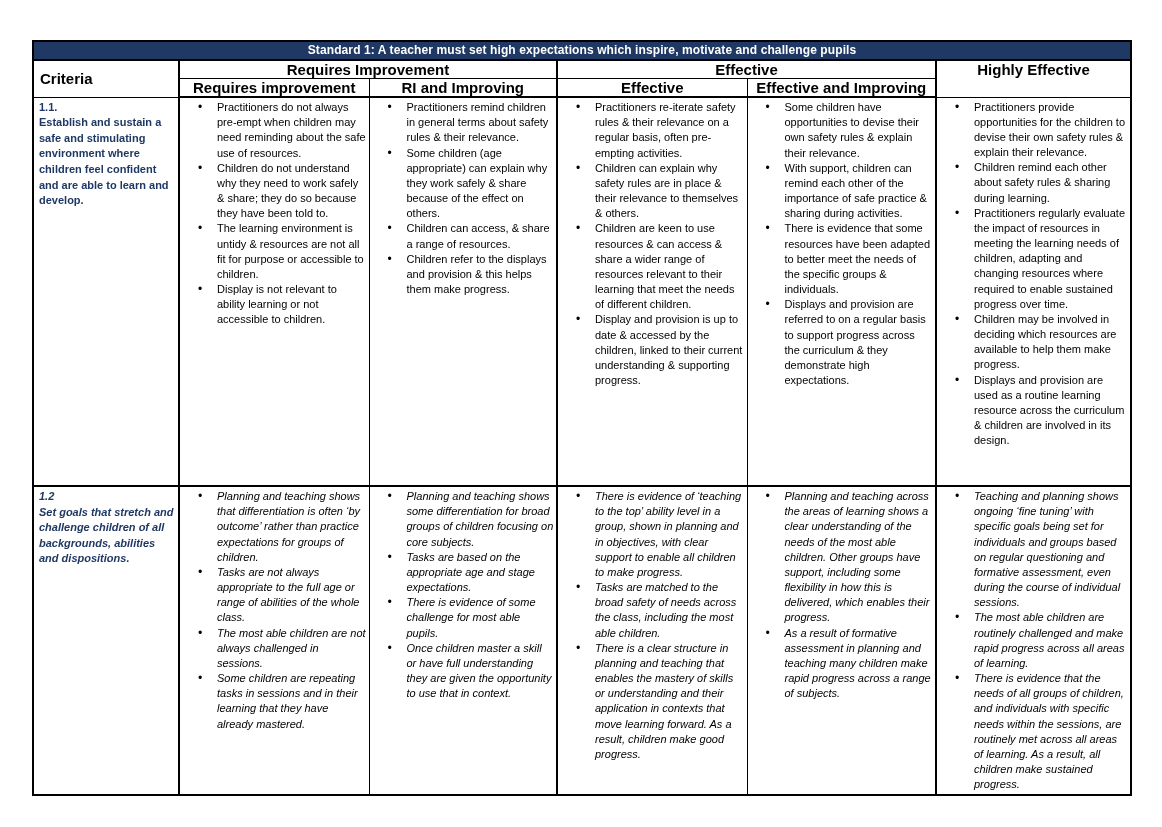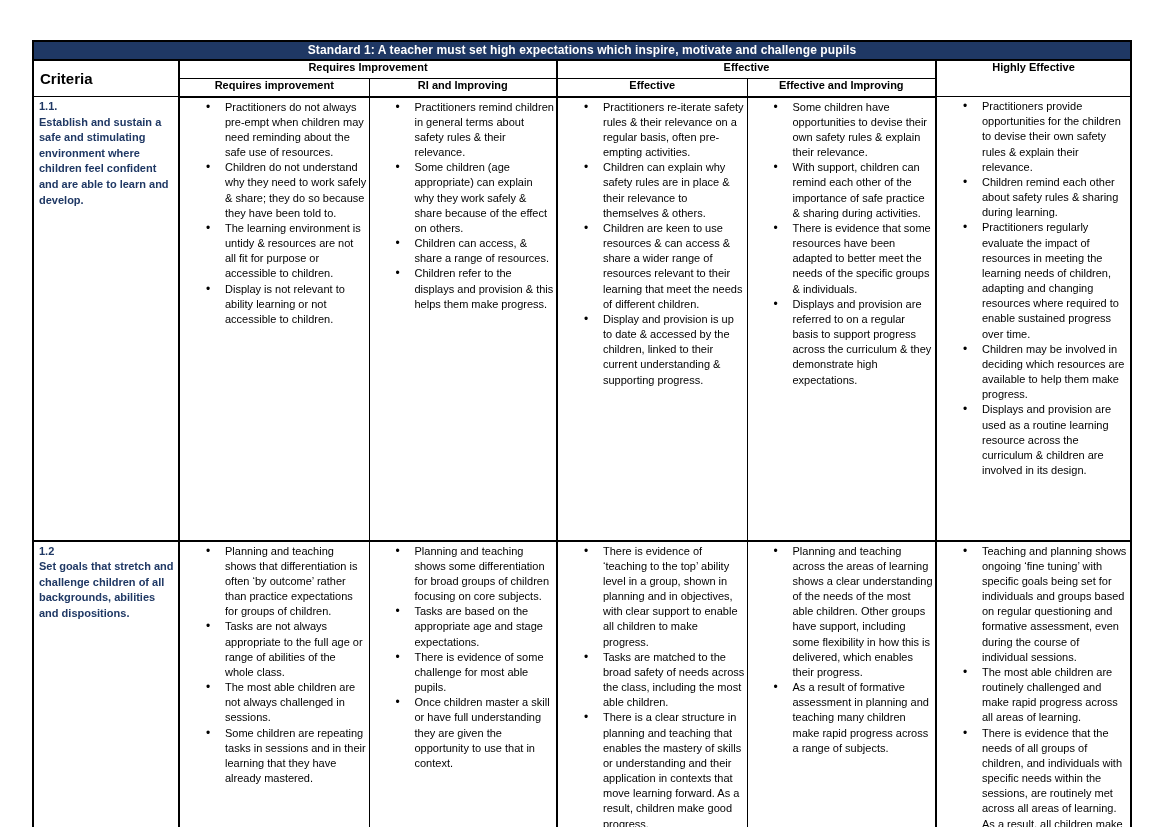--- a/index.html
+++ b/index.html
@@ -14,33 +14,33 @@
   }
   th, td { border:1px solid #000; vertical-align:top; }
   
   .title-cell {
     background:#1F3864; color:#fff; font-weight:bold; font-size:12px;
     text-align:center; padding:1px 6px 2px 6px; border-bottom:2px solid #000;
     letter-spacing:0.1px;
   }
   
   thead th.hdr {
-    font-size:11px; font-weight:bold; text-align:center;
+    font-size:15px; font-weight:bold; text-align:center;
     padding:0 2px; background:#fff;
   }
   th.criteria-head {
     text-align:left; vertical-align:middle; padding-left:6px; font-size:15px;
     font-weight:bold;
   }
   tr.subhead th { border-bottom:2px solid #000; }
   
   .v-thick { border-right:2px solid #000; }
   .v-thick-l { border-left:2px solid #000; }
   
-  tbody td { font-size:11px; line-height:1.38; padding:2px 2px 2px 16px; }
+  tbody td { font-size:11px; line-height:1.38; padding:2px 2px 2px 8px; }
   tr.row-first td { border-bottom:2px solid #000; }
   td.criteria-cell {
     color:#1F3864; font-weight:bold; padding:2px 4px 2px 5px; line-height:1.42;
   }
   .crit-id { margin-bottom:0; }
   ul.bullets { margin:0; padding:0; list-style:none; }
   ul.bullets li { position:relative; padding-left:29px; margin:0; }
   ul.bullets li::before {
     content:"\2022"; position:absolute; left:10px; top:-1px; font-size:12px;
   }
@@ -69,21 +69,21 @@
         <th class="hdr" rowspan="2">Highly Effective</th>
       </tr>
       <tr class="subhead">
         <th class="hdr">Requires improvement</th>
         <th class="hdr v-thick">RI and Improving</th>
         <th class="hdr">Effective</th>
         <th class="hdr v-thick">Effective and Improving</th>
       </tr>
     </thead>
     <tbody>
-      <tr class="row-first" style="height:444px;">
+      <tr class="row-first" style="height:389px;">
         <td class="criteria-cell v-thick">
           <div class="crit-id">1.1.</div>
           <div class="crit-text">Establish and sustain a safe and stimulating environment where children feel confident and are able to learn and develop.</div>
         </td>
         <td>
           <ul class="bullets">
               <li>Practitioners do not always pre-empt when children may need reminding about the safe use of resources.</li>
               <li>Children do not understand why they need to work safely &amp; share; they do so because they have been told to.</li>
               <li>The learning environment is untidy &amp; resources are not all fit for purpose or accessible to children.</li>
               <li>Display is not relevant to ability learning or not accessible to children.</li>
@@ -116,21 +116,21 @@
         <td>
           <ul class="bullets">
               <li>Practitioners provide opportunities for the children to devise their own safety rules &amp; explain their relevance.</li>
               <li>Children remind each other about safety rules &amp; sharing during learning.</li>
               <li>Practitioners regularly evaluate the impact of resources in meeting the learning needs of children, adapting and changing resources where required to enable sustained progress over time.</li>
               <li>Children may be involved in deciding which resources are available to help them make progress.</li>
               <li>Displays and provision are used as a routine learning resource across the curriculum &amp; children are involved in its design.</li>
             </ul>
         </td>
       </tr>
-      <tr style="height:268px;">
+      <tr style="height:268px;font-style:italic;">
         <td class="criteria-cell v-thick">
           <div class="crit-id">1.2</div>
           <div class="crit-text">Set goals that stretch and challenge children of all backgrounds, abilities and dispositions.</div>
         </td>
         <td>
           <ul class="bullets">
               <li>Planning and teaching shows that differentiation is often ‘by outcome’ rather than practice expectations for groups of children.</li>
               <li>Tasks are not always appropriate to the full age or range of abilities of the whole class.</li>
               <li>The most able children are not always challenged in sessions.</li>
               <li>Some children are repeating tasks in sessions and in their learning that they have already mastered.</li>

